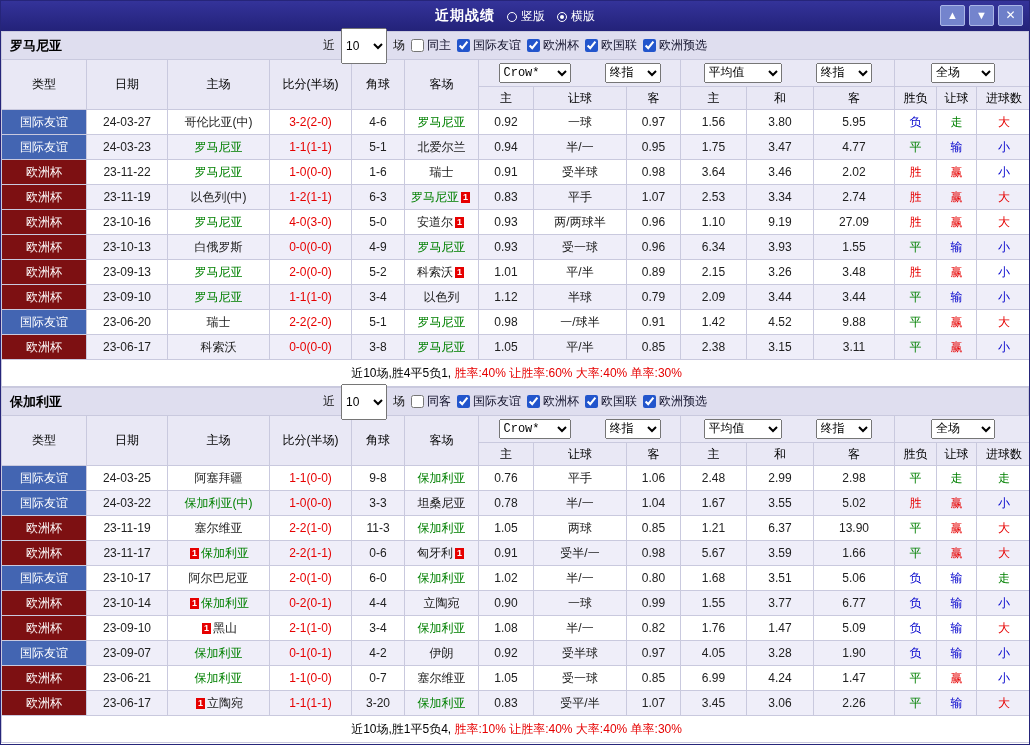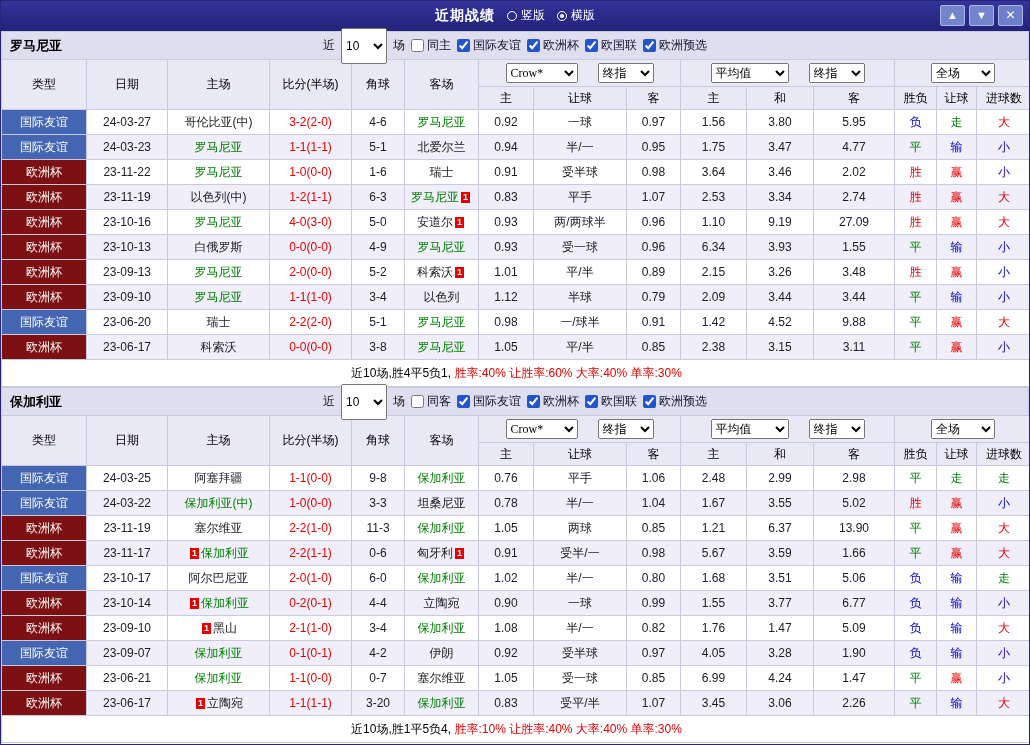--- a/index.html
+++ b/index.html
@@ -18,21 +18,21 @@
     display: flex; flex-direction: column;
   }
   
   .titlebar {
     height: 30px; flex: 0 0 30px;
     background: linear-gradient(#34339a, #232279);
     position: relative;
     display: flex; align-items: center; justify-content: center;
     color: #fff;
   }
-  .titlebar-center { display: flex; align-items: flex-start; gap: 12px; }
+  .titlebar-center { display: flex; align-items: flex-end; gap: 12px; }
   .title { font-weight: bold; font-size: 14px; letter-spacing: 1px; }
   .radio-group { display: flex; align-items: center; gap: 12px; font-size: 12px; font-family: Liberation Serif, serif; }
   .radio-opt { display: inline-flex; align-items: center; gap: 4px; cursor: pointer; }
   .radio {
     width: 10px; height: 10px; border: 1px solid #fff; border-radius: 50%;
     display: inline-block; position: relative; background: transparent;
   }
   .radio.selected::after {
     content: ""; position: absolute; left: 2px; top: 2px; right: 2px; bottom: 2px;
     background: #fff; border-radius: 50%;
@@ -63,21 +63,21 @@
   label.cb input { width: 13px; height: 13px; accent-color: #2255cc; }
   
   table { width: 100%; border-collapse: collapse; table-layout: fixed; font-size: 12px; }
   th, td {
     border: 1px solid #c9c9de; text-align: center;
     overflow: hidden; white-space: nowrap; padding: 0 1px;
   }
   thead th { background: #e9e8f5; font-weight: normal; color: #000; }
   thead tr.grp th { height: 27px; }
   thead tr.sub th { height: 23px; }
-  thead select { height: 20px; font-size: 12px; font-family: Liberation Serif, serif; margin: 0 10px; }
+  thead select { height: 20px; font-size: 12px; font-family: Liberation Mono, monospace; margin: 0 17px; }
   tbody td { height: 25px; background: #ffffff; }
   tbody tr.alt td { background: #efeef9; }
   td.type-blue  { background: #4365b2; color: #fff; }
   tbody tr.alt td.type-blue { background: #4365b2; }
   td.type-maroon { background: #7d1012; color: #fff; }
   tbody tr.alt td.type-maroon { background: #7d1012; }
   .c-red   { color: #e60000; }
   .c-green { color: #008000; }
   .c-blue  { color: #0000cc; }
   .c-team  { color: #008000; }

